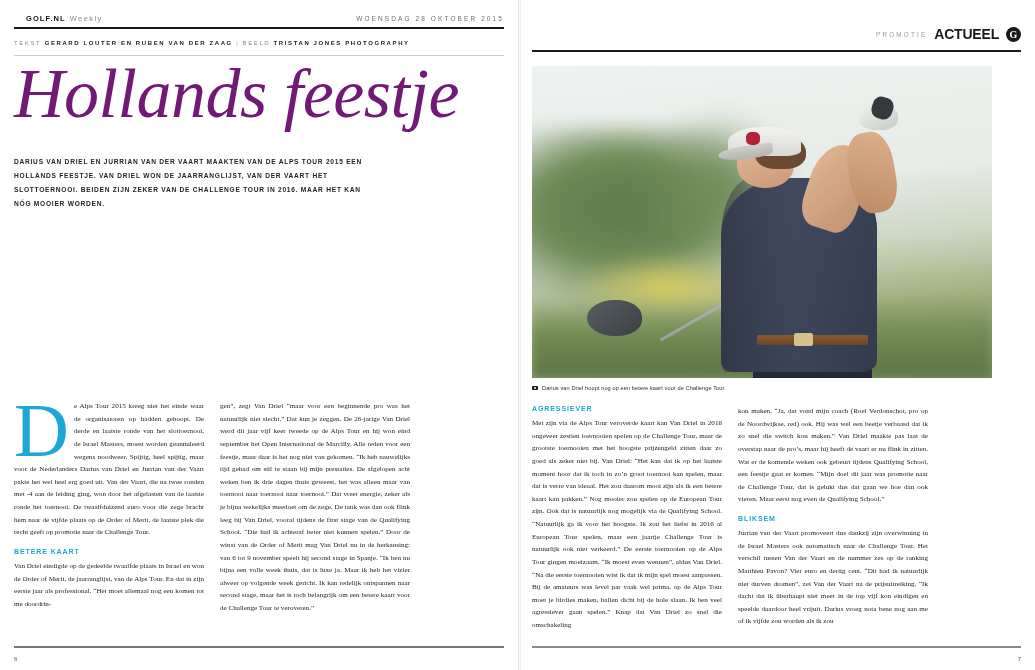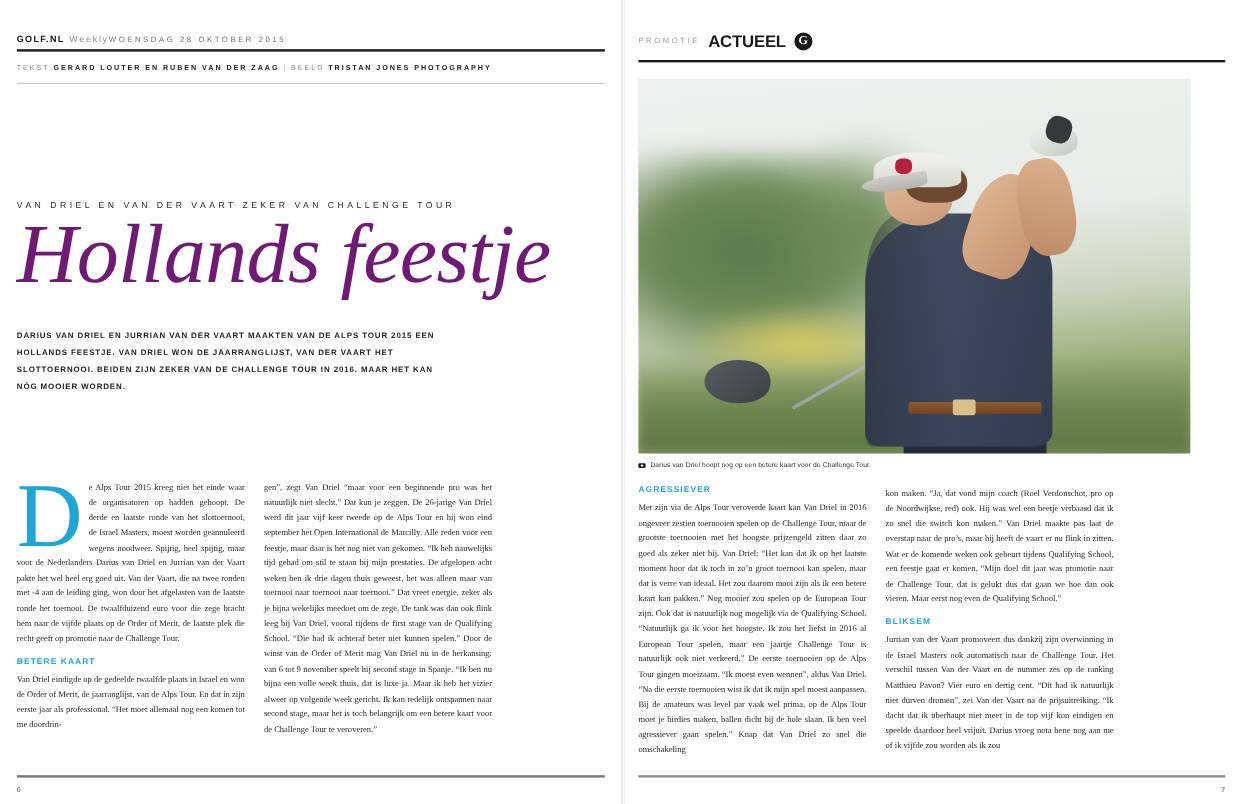--- a/index.html
+++ b/index.html
@@ -15,22 +15,23 @@
   .page-left{width:518px;padding:0 14px;}
   .page-right{width:517px;padding:0 14px;}
   .gutter{
     position:absolute;left:518px;top:0;width:3px;height:670px;
     background:linear-gradient(to right,#d2d2d2,#f4f4f4 40%,#ffffff 55%,#e4e4e4);
     z-index:5;
   }
 
   
   .masthead{
-    display:flex;align-items:baseline;
-    padding-top:28px;
+    display:flex;align-items:baseline;justify-content:space-between;
+    padding-top:14px;
+    margin-left:12px;
   }
   .mast-logo{font-size:7.5px;letter-spacing:1.1px;font-weight:700;color:#111;}
   .mast-logo .weekly{font-weight:400;color:#8e8e8e;letter-spacing:1.4px;margin-left:4px;}
   .mast-date{font-size:6.5px;letter-spacing:2.1px;color:#6f6f6f;}
   .rule-thick{height:2px;background:#1a1a1a;margin-top:4px;}
   .byline{
     font-size:6px;letter-spacing:1.6px;color:#232323;font-weight:700;
     padding:11px 0 9px 0;
   }
   .byline .lbl{font-weight:400;color:#8d8d8d;letter-spacing:1.6px;}
@@ -71,21 +72,21 @@
   .dropcap{
     float:left;
     font-family:"Liberation Serif",serif;
     font-size:76px;line-height:0.74;
     color:#1ea6d6;
     margin:2px 5px -2px 0;
   }
 
   
   .rp-head{
-    display:flex;align-items:center;gap:7px;
+    display:flex;align-items:center;justify-content:flex-end;gap:7px;
     padding-top:22px;height:24px;
   }
   .rp-promotie{font-size:6.3px;letter-spacing:2.2px;color:#9a9a9a;}
   .rp-actueel{font-size:14px;font-weight:700;letter-spacing:-0.2px;color:#1a1a1a;}
   .rp-logo{
     width:15px;height:15px;border-radius:50%;background:#1a1a1a;
     color:#fff;font-size:10px;font-weight:700;
     display:flex;align-items:center;justify-content:center;
     font-family:"Liberation Serif",serif;
   }
@@ -195,21 +196,20 @@
 
     <div class="byline">
       <span class="lbl">TEKST</span>
       <span>GERARD LOUTER EN RUBEN VAN DER ZAAG</span>
       <span class="sep">|</span>
       <span class="lbl">BEELD</span>
       <span>TRISTAN JONES PHOTOGRAPHY</span>
     </div>
     <div class="rule-thin"></div>
 
-    <div class="kicker">VAN DRIEL EN VAN DER VAART ZEKER VAN CHALLENGE TOUR</div>
     <div class="headline">Hollands feestje</div>
     <div class="standfirst">DARIUS VAN DRIEL EN JURRIAN VAN DER VAART MAAKTEN VAN DE ALPS TOUR 2015 EEN HOLLANDS FEESTJE. VAN DRIEL WON DE JAARRANGLIJST, VAN DER VAART HET SLOTTOERNOOI. BEIDEN ZIJN ZEKER VAN DE CHALLENGE TOUR IN 2016. MAAR HET KAN NÓG MOOIER WORDEN.</div>
 
     <div class="cols">
       <div class="col">
         <p><span class="dropcap">D</span><span>e Alps Tour 2015 kreeg niet het einde waar de organisatoren op hadden gehoopt. De derde en laatste ronde van het slottoernooi, de Israel Masters, moest worden geannuleerd wegens noodweer. Spijtig, heel spijtig, maar voor de Nederlanders Darius van Driel en Jurrian van der Vaart pakte het wel heel erg goed uit. Van der Vaart, die na twee ronden met -4 aan de leiding ging, won door het afgelasten van de laatste ronde het toernooi. De twaalfduizend euro voor die zege bracht hem naar de vijfde plaats op de Order of Merit, de laatste plek die recht geeft op promotie naar de Challenge Tour.</span></p>
         <div class="subhead">BETERE KAART</div>
         <p>Van Driel eindigde op de gedeelde twaalfde plaats in Israel en won de Order of Merit, de jaarranglijst, van de Alps Tour. En dat in zijn eerste jaar als professional. “Het moet allemaal nog een komen tot me doordrin-</p>
       </div>
       <div class="col">

